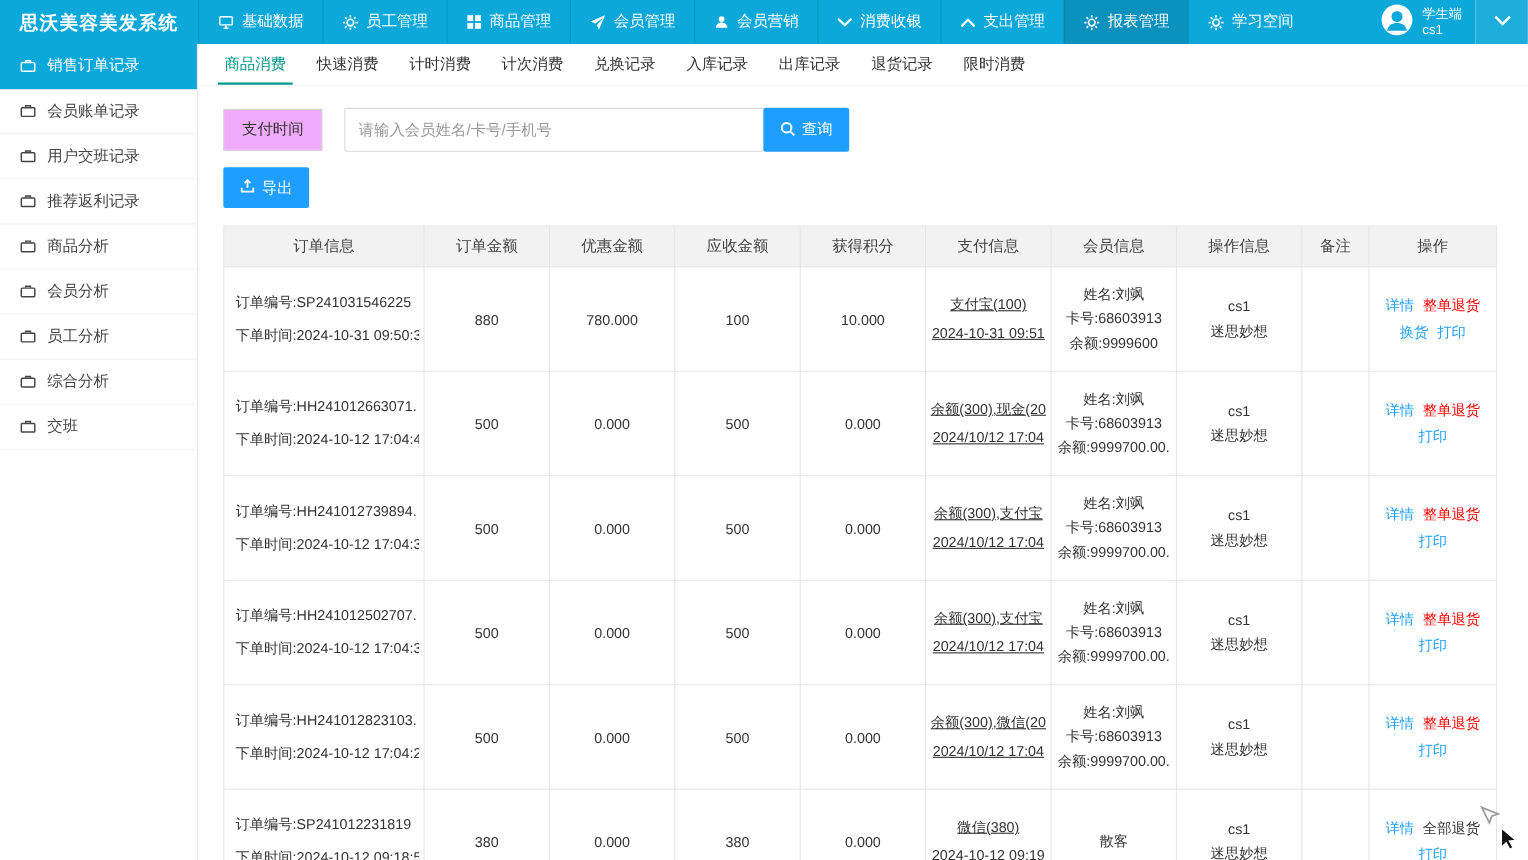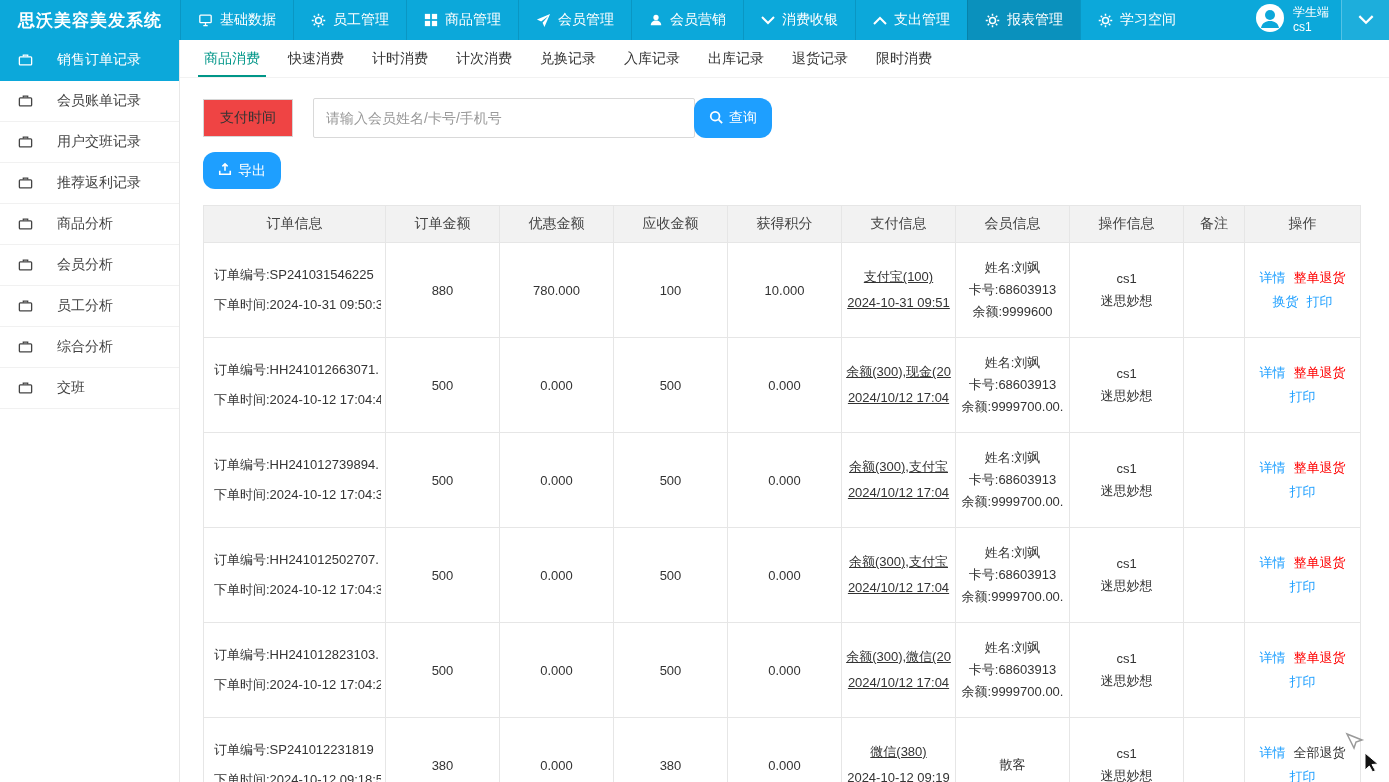--- a/index.html
+++ b/index.html
@@ -22,46 +22,46 @@
   .nav-item.active{background:var(--navbar-active);}
   .nav-item .ic{display:flex;align-items:center;}
   .user-area{margin-left:auto;display:flex;align-items:center;gap:8px;padding:0 12px;cursor:pointer;}
   .user-text{font-size:12px;line-height:15px;text-align:left;}
   .nav-caret{width:48px;display:flex;align-items:center;justify-content:center;
     border-left:1px solid rgba(255,255,255,0.25);background:rgba(255,255,255,0.07);cursor:pointer;}
 
   
   .body{display:flex;height:742px;}
   .sidebar{width:180px;background:#fff;border-right:1px solid #e8e8e8;}
-  .side-item{height:41px;display:flex;align-items:center;gap:24px;padding-left:18px;
+  .side-item{height:41px;display:flex;align-items:center;gap:10px;padding-left:18px;
     font-size:14px;color:#444;border-bottom:1px solid #f1f1f1;cursor:pointer;}
   .side-item.active{background:var(--accent);color:#fff;border-bottom-color:var(--accent);}
   .side-item .ic{display:flex;align-items:center;}
   .content{flex:1;position:relative;overflow:hidden;background:#fff;}
 
   
   .tabs{display:flex;align-items:stretch;height:38px;padding-left:10px;border-bottom:1px solid #f2f2f2;}
   .tab{padding:0 14px;font-size:14px;color:#333;display:flex;align-items:center;
     position:relative;cursor:pointer;white-space:nowrap;}
   .tab.active{color:var(--tab-active);}
   .tab.active::after{content:"";position:absolute;left:8px;right:8px;bottom:0;height:2px;background:var(--tab-active);}
 
   
   .filterbar{display:flex;align-items:center;margin:20px 0 0 23px;}
   .date-group{display:flex;align-items:center;background:#f5f8fa;}
-  .pay-btn{height:38px;padding:0 16px;background:#ef4444;border:1px solid #d6d6d6;
+  .pay-btn{height:38px;padding:0 16px;background:#f0abfc;border:1px solid #d6d6d6;
     font-size:14px;color:#333;display:flex;align-items:center;cursor:pointer;}
   .date-box{display:flex;align-items:center;gap:12px;padding:0 12px;height:38px;
     font-size:14px;color:#333;cursor:pointer;white-space:nowrap;}
   .cal{display:flex;align-items:center;color:var(--btn);cursor:pointer;}
   .search-input{width:382px;height:40px;margin-left:20px;border:1px solid #d9d9d9;
     padding:0 12px;font-size:14px;color:#333;outline:none;border-radius:2px;}
   .search-input::placeholder{color:#999;}
   .btn-blue{height:40px;background:var(--btn);color:#fff;border:none;display:flex;
-    align-items:center;gap:6px;padding:0 15px;font-size:14px;cursor:pointer;border-radius:12px;}
+    align-items:center;gap:6px;padding:0 15px;font-size:14px;cursor:pointer;border-radius:2px;}
   .query-btn{margin-left:-1px;}
   .export-row{margin:14px 0 0 23px;}
   .export-btn{height:37px;}
 
   
   .tbl-wrap{margin:16px 0 0 23px;}
   table{border-collapse:collapse;table-layout:fixed;width:1157px;font-size:13px;color:#333;}
   th{background:var(--header-bg);height:37px;font-weight:normal;font-size:14px;color:#444;
     border:1px solid var(--border);}
   td{border:1px solid var(--border);text-align:center;vertical-align:middle;

